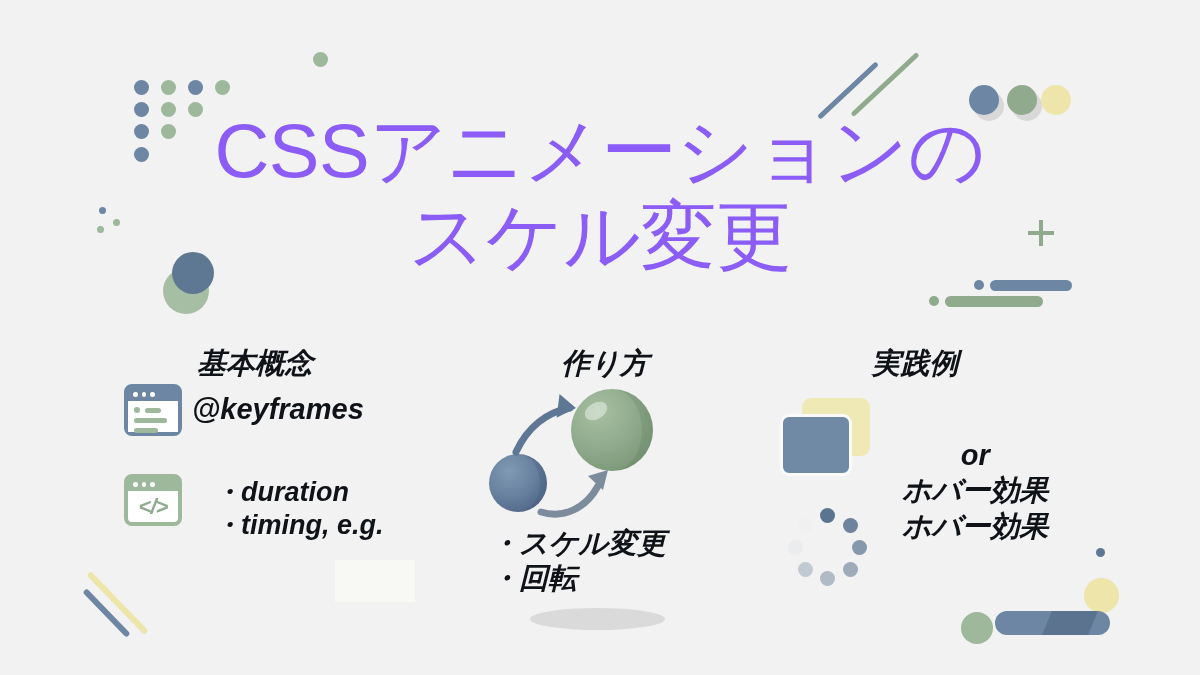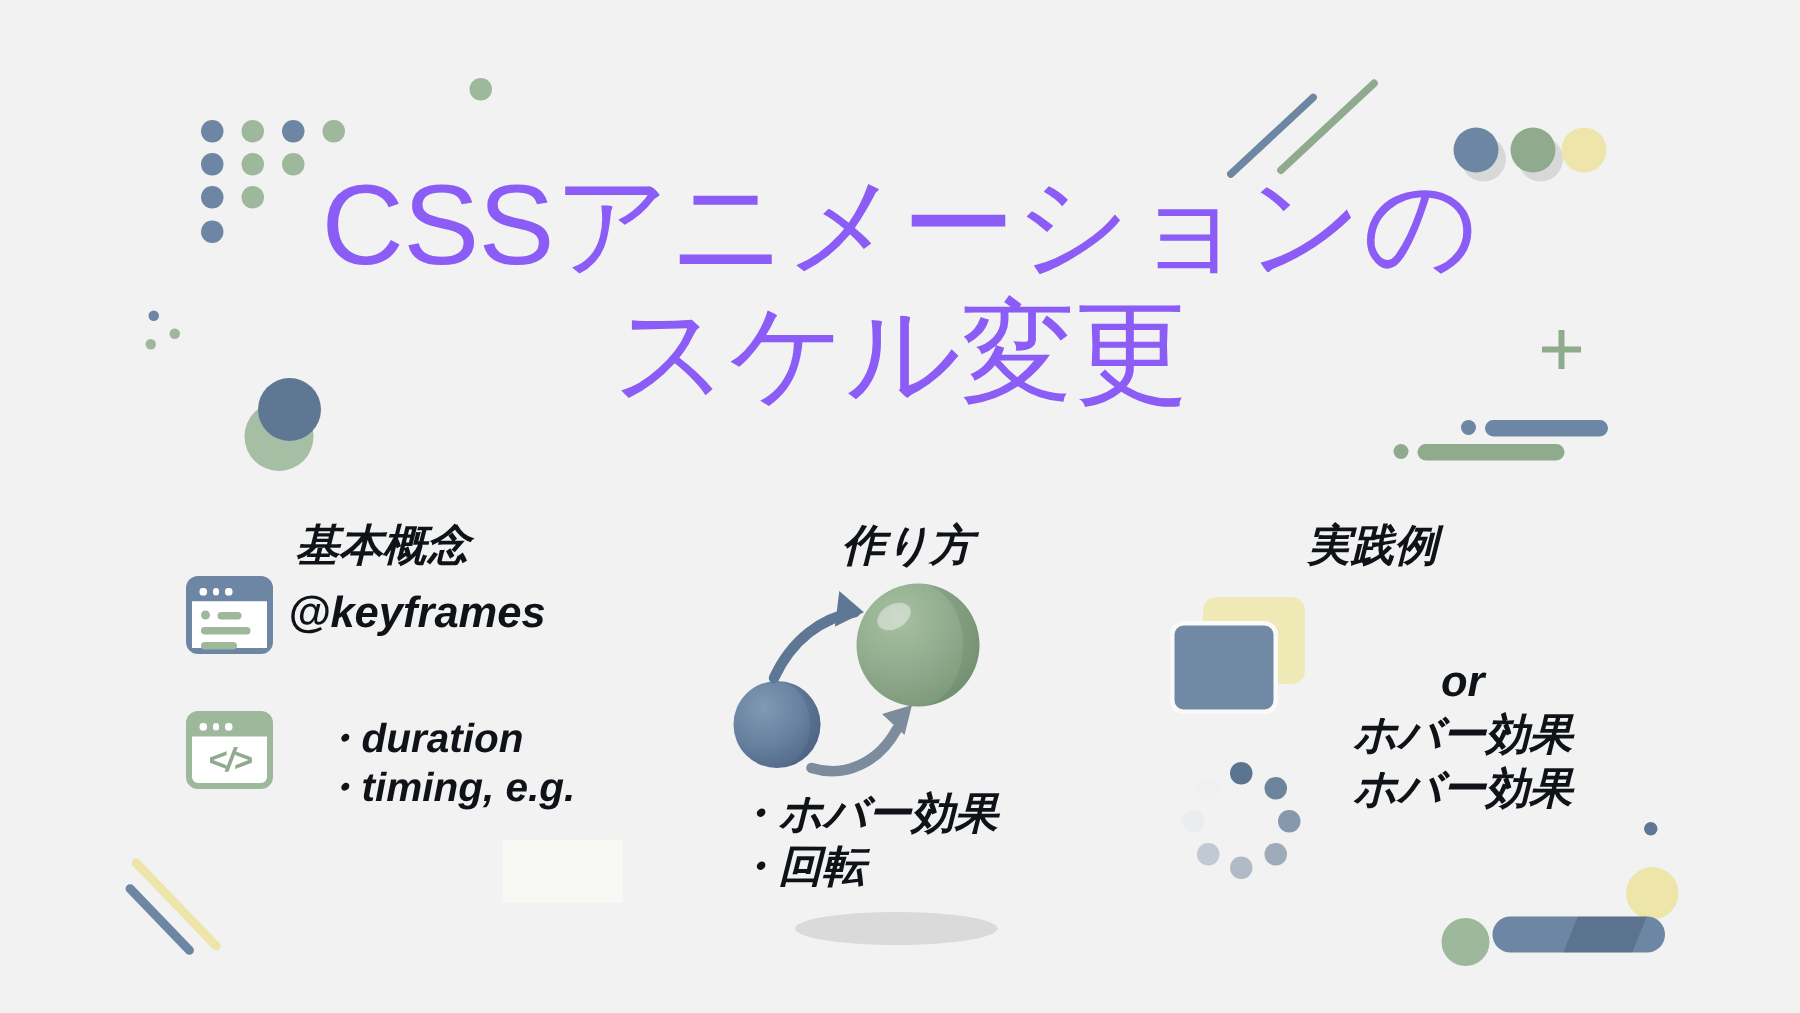--- a/index.html
+++ b/index.html
@@ -236,21 +236,21 @@
 
           <path d="M30 66 C42 40 62 26 84 22" stroke="#5d7794" stroke-width="7" fill="none" stroke-linecap="round"></path>
           <path d="M72 9 L90 21 L72 33 z" fill="#5d7794" transform="rotate(7 81 21)"></path>
 
           <path d="M55 126 C78 133 100 122 112 100" stroke="#7d8c9c" stroke-width="7" fill="none" stroke-linecap="round"></path>
           <path d="M102 90 L122 84 L117 104 z" fill="#7d8c9c"></path>
         </svg>
       </div>
 
       <div class="c2-bullets">
-        <div class="body-text">・ホバー効果</div>
+        <div class="body-text">・スケル変更</div>
         <div class="body-text">・回転</div>
       </div>
     </div>
 
     <div class="col" id="col3">
       <div class="col-head">実践例</div>
 
       <div class="row3">
         <div style="position:relative;width:110px;height:200px;">
           <div class="stack" style="position:absolute;left:6px;top:6px;">

